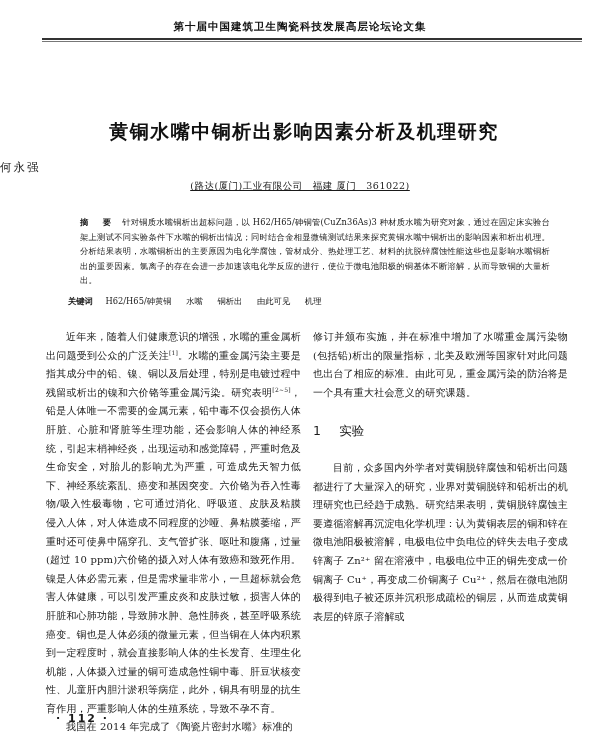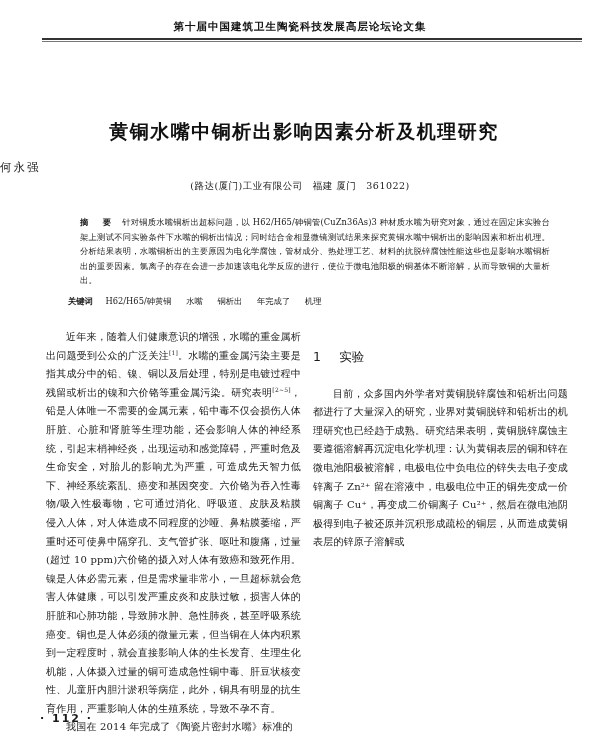--- a/index.html
+++ b/index.html
@@ -25,21 +25,21 @@
     position: absolute; left: 4px; top: 119px; width: 600px; text-align: center;
     font-family: "DejaVu Sans", sans-serif; font-weight: bold;
     font-size: 19px; letter-spacing: 1.5px; color: #111;
   }
   .author {
     position: absolute; left: 0; top: 160px; width: 600px; text-align: left;
     font-size: 11.5px; letter-spacing: 2px;
   }
   .affiliation {
     position: absolute; left: 0; top: 180px; width: 600px; text-align: center;
-    font-size: 9.5px; letter-spacing: 0.5px;
+    font-size: 9.5px; letter-spacing: 0.5px; text-decoration: underline;
   }
   .abstract {
     position: absolute; left: 80px; top: 215px; width: 470px;
     font-size: 8.3px; line-height: 14.6px; text-align: justify;
     letter-spacing: 0.1px;
   }
   .abstract .label {
     font-family: "DejaVu Sans", sans-serif; font-weight: bold;
     margin-right: 8px; letter-spacing: 3px;
   }
@@ -64,21 +64,21 @@
   .section-heading {
     margin: 20px 0 18px 0; font-size: 12.5px; font-family: "DejaVu Sans", sans-serif;
   }
   .section-heading .num { margin-right: 18px; }
   .subsection-heading {
     margin: 0; font-size: 10px; font-family: "DejaVu Sans", sans-serif;
     font-weight: bold;
   }
   .subsection-heading .num { margin-right: 12px; font-weight: normal; font-family: "DejaVu Serif", serif; }
   .page-number {
-    position: absolute; left: 40px; top: 712px;
+    position: absolute; left: 56px; top: 712px;
     font-family: "DejaVu Sans", sans-serif; font-weight: bold; font-size: 11px;
     letter-spacing: 2px;
   }
 </style>
 </head>
 <body>
 
 <div class="running-header">第十届中国建筑卫生陶瓷科技发展高层论坛论文集</div>
 <div class="header-rule"></div>
 <div class="header-rule-thin"></div>
@@ -89,29 +89,30 @@
 
 <div class="abstract">
   <span class="label">摘　要</span><span>针对铜质水嘴铜析出超标问题，以 H62/H65/砷铜管(CuZn36As)3 种材质水嘴为研究对象，通过在固定床实验台架上测试不同实验条件下水嘴的铜析出情况；同时结合金相显微镜测试结果来探究黄铜水嘴中铜析出的影响因素和析出机理。分析结果表明，水嘴铜析出的主要原因为电化学腐蚀，管材成分、热处理工艺、材料的抗脱锌腐蚀性能这些也是影响水嘴铜析出的重要因素。氯离子的存在会进一步加速该电化学反应的进行，使位于微电池阳极的铜基体不断溶解，从而导致铜的大量析出。</span>
 </div>
 
 <div class="keywords">
   <span class="label">关键词</span>
   <span class="kw">H62/H65/砷黄铜</span>
   <span class="kw">水嘴</span>
   <span class="kw">铜析出</span>
-  <span class="kw">年完成了</span>
+  <span class="kw">由此可见</span>
   <span class="kw">机理</span>
 </div>
 
 <div class="col col-left">
   <p><span>近年来，随着人们健康意识的增强，水嘴的重金属析出问题受到公众的广泛关注</span><sup>[1]</sup><span>。水嘴的重金属污染主要是指其成分中的铅、镍、铜以及后处理，特别是电镀过程中残留或析出的镍和六价铬等重金属污染。研究表明</span><sup>[2~5]</sup><span>，铅是人体唯一不需要的金属元素，铅中毒不仅会损伤人体肝脏、心脏和肾脏等生理功能，还会影响人体的神经系统，引起末梢神经炎，出现运动和感觉障碍，严重时危及生命安全，对胎儿的影响尤为严重，可造成先天智力低下、神经系统紊乱、癌变和基因突变。六价铬为吞入性毒物/吸入性极毒物，它可通过消化、呼吸道、皮肤及粘膜侵入人体，对人体造成不同程度的沙哑、鼻粘膜萎缩，严重时还可使鼻中隔穿孔、支气管扩张、呕吐和腹痛，过量(超过 10 ppm)六价铬的摄入对人体有致癌和致死作用。镍是人体必需元素，但是需求量非常小，一旦超标就会危害人体健康，可以引发严重皮炎和皮肤过敏，损害人体的肝脏和心肺功能，导致肺水肿、急性肺炎，甚至呼吸系统癌变。铜也是人体必须的微量元素，但当铜在人体内积累到一定程度时，就会直接影响人体的生长发育、生理生化机能，人体摄入过量的铜可造成急性铜中毒、肝豆状核变性、儿童肝内胆汁淤积等病症，此外，铜具有明显的抗生育作用，严重影响人体的生殖系统，导致不孕不育。</span></p>
   <p>我国在 2014 年完成了《陶瓷片密封水嘴》标准的</p>
 </div>
 
 <div class="col col-right">
+  <p class="noindent">修订并颁布实施，并在标准中增加了水嘴重金属污染物(包括铅)析出的限量指标，北美及欧洲等国家针对此问题也出台了相应的标准。由此可见，重金属污染的防治将是一个具有重大社会意义的研究课题。</p>
   <div class="section-heading">
     <span class="num">1</span><span>实验</span>
   </div>
   <p>目前，众多国内外学者对黄铜脱锌腐蚀和铅析出问题都进行了大量深入的研究，业界对黄铜脱锌和铅析出的机理研究也已经趋于成熟。研究结果表明，黄铜脱锌腐蚀主要遵循溶解再沉淀电化学机理：认为黄铜表层的铜和锌在微电池阳极被溶解，电极电位中负电位的锌失去电子变成锌离子 Zn²⁺ 留在溶液中，电极电位中正的铜先变成一价铜离子 Cu⁺，再变成二价铜离子 Cu²⁺，然后在微电池阴极得到电子被还原并沉积形成疏松的铜层，从而造成黄铜表层的锌原子溶解或</p>
 </div>
 
 <div class="page-number">· 112 ·</div>
 
 </body></html>

